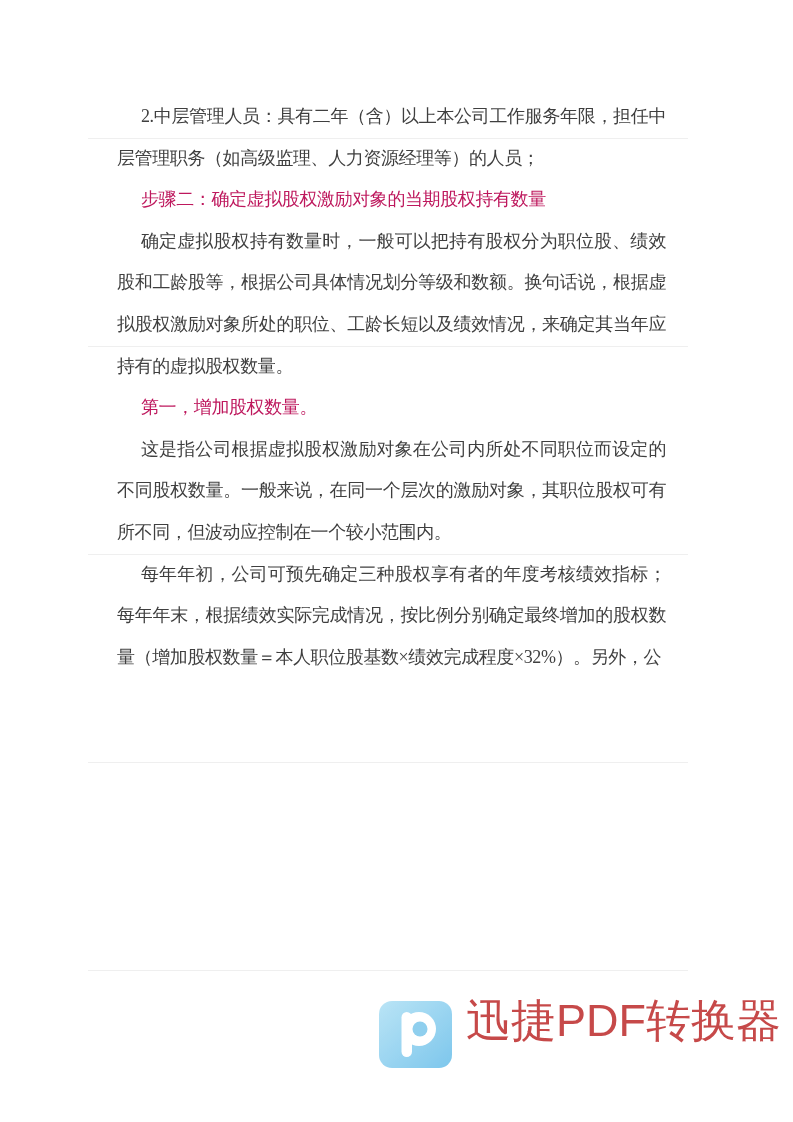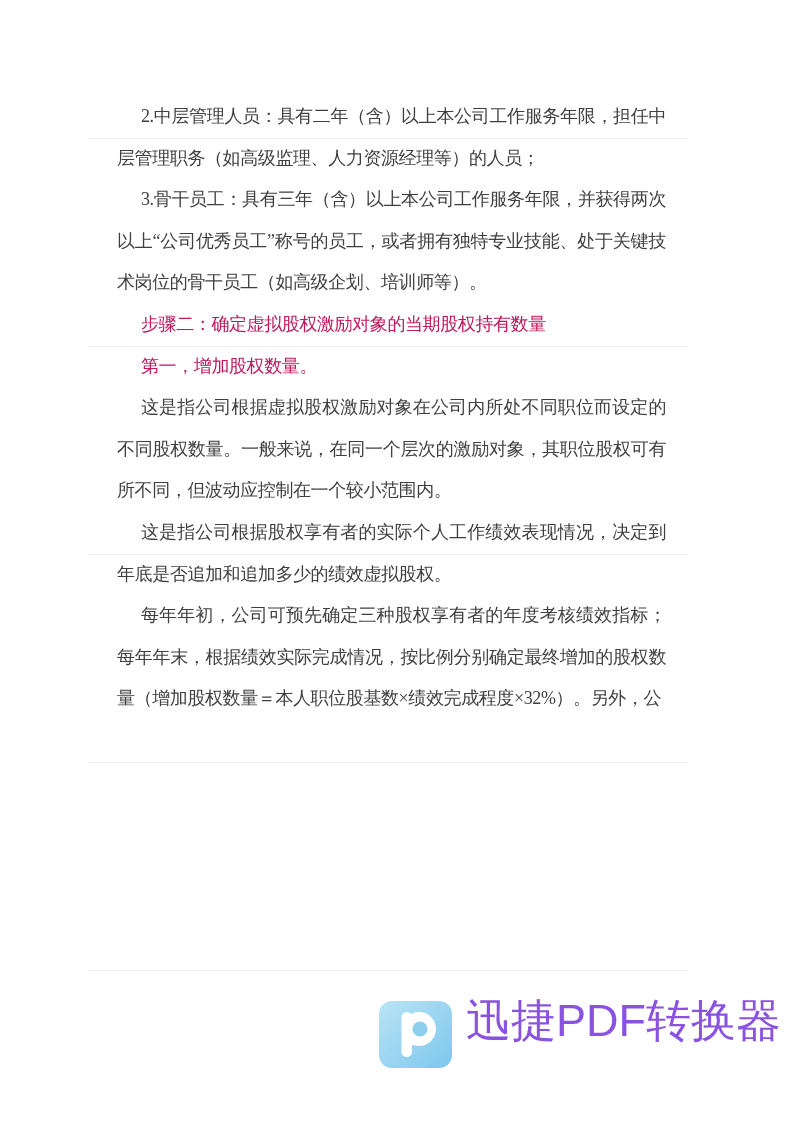--- a/index.html
+++ b/index.html
@@ -56,42 +56,41 @@
     width: 73px;
     height: 67px;
     margin-top: 6px;
     flex: 0 0 auto;
   }
   .watermark .wm-text {
     margin-left: 14px;
     font-family: "Liberation Sans", "DejaVu Sans", sans-serif;
     font-size: 45px;
     line-height: 52px;
-    color: #6d28d9;
+    color: #b91c1c;
     white-space: nowrap;
   }
 </style>
 </head>
 <body>
 
 <div class="page">
 
   <div class="artifact-line" style="top:138px"></div>
   <div class="artifact-line" style="top:346px"></div>
   <div class="artifact-line" style="top:554px"></div>
   <div class="artifact-line" style="top:762px"></div>
   <div class="artifact-line" style="top:970px"></div>
 
   <div class="content">
     <p class="para">2.中层管理人员：具有二年（含）以上本公司工作服务年限，担任中层管理职务（如高级监理、人力资源经理等）的人员；</p>
-    <p class="para">3.骨干员工：具有三年（含）以上本公司工作服务年限，并获得两次以上“公司优秀员工”称号的员工，或者拥有独特专业技能、处于关键技术岗位的骨干员工（如高级企划、培训师等）。</p>
     <p class="head">步骤二：确定虚拟股权激励对象的当期股权持有数量</p>
+    <p class="para">确定虚拟股权持有数量时，一般可以把持有股权分为职位股、绩效股和工龄股等，根据公司具体情况划分等级和数额。换句话说，根据虚拟股权激励对象所处的职位、工龄长短以及绩效情况，来确定其当年应持有的虚拟股权数量。</p>
     <p class="head">第一，增加股权数量。</p>
     <p class="para">这是指公司根据虚拟股权激励对象在公司内所处不同职位而设定的不同股权数量。一般来说，在同一个层次的激励对象，其职位股权可有所不同，但波动应控制在一个较小范围内。</p>
-    <p class="para">这是指公司根据股权享有者的实际个人工作绩效表现情况，决定到年底是否追加和追加多少的绩效虚拟股权。</p>
     <p class="para">每年年初，公司可预先确定三种股权享有者的年度考核绩效指标；每年年末，根据绩效实际完成情况，按比例分别确定最终增加的股权数量（增加股权数量＝本人职位股基数×绩效完成程度×32%）。另外，公</p>
   </div>
 
   <div class="watermark">
     <svg class="logo" viewBox="0 0 73 67">
       <defs>
         <linearGradient id="logoGrad" x1="0" y1="0" x2="1" y2="1">
           <stop offset="0" stop-color="#a9def4"></stop>
           <stop offset="1" stop-color="#5db9e8"></stop>
         </linearGradient>

